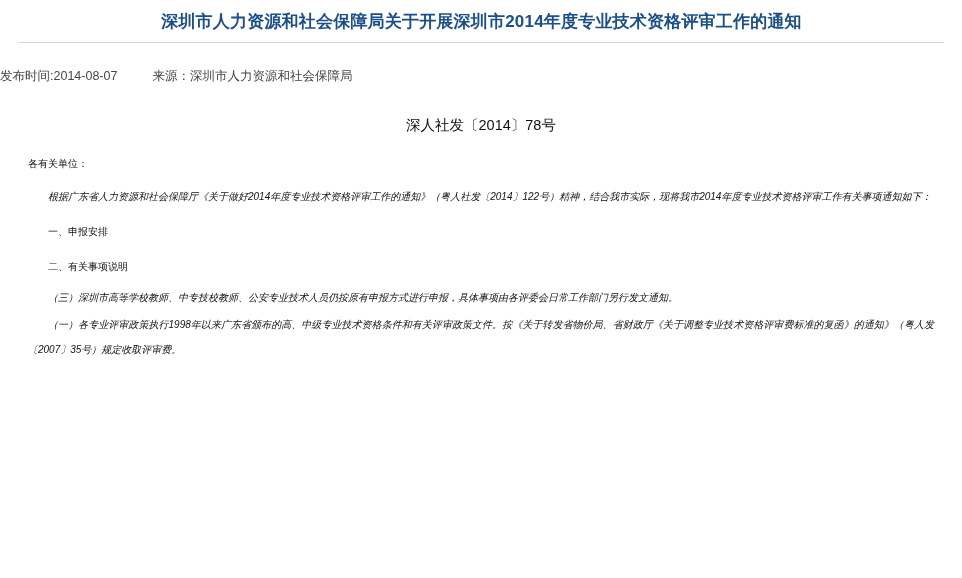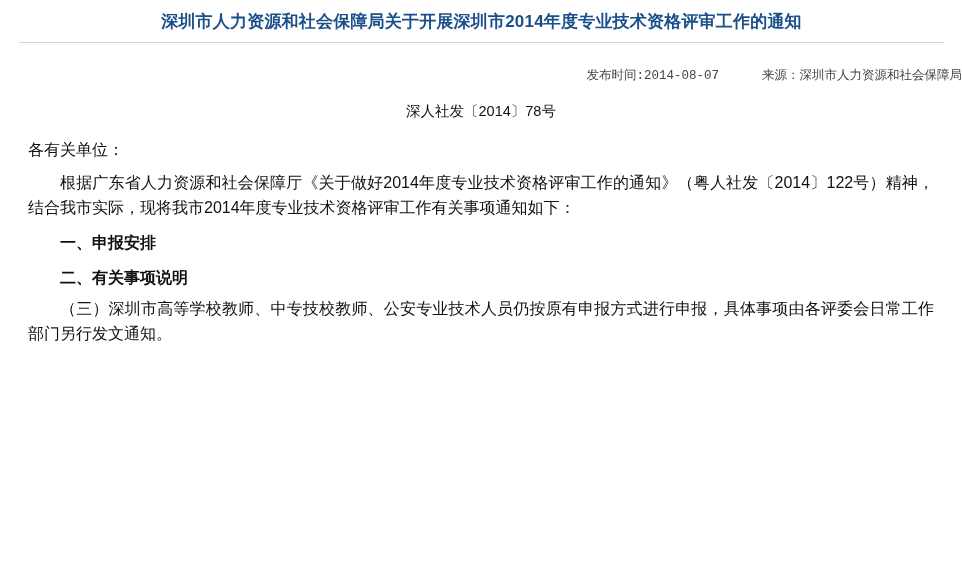--- a/index.html
+++ b/index.html
@@ -32,54 +32,54 @@
     letter-spacing: 0.2px;
     line-height: 24px;
   }
   .title-rule {
     border-top: 1px solid #c9d6e4;
     margin: 8px 18px 0 18px;
     height: 0;
     font-size: 0;
   }
   .meta-line {
-    text-align: right;
+    text-align: left;
     font-size: 12.5px;
     color: #444444;
     margin-top: 12px;
     line-height: 18px;
-    font-family: Liberation Mono, monospace;
   }
   .meta-sep {
     display: inline-block;
     width: 28px;
   }
   .docnum {
     text-align: center;
     font-size: 14.5px;
     color: #111111;
-    margin-top: 16px;
+    margin-top: 30px;
     line-height: 20px;
   }
   .body-wrap {
     margin: 16px 28px 0 28px;
-    font-size: 16px;
+    font-size: 10px;
     line-height: 25px;
     color: #111111;
   }
   p.para {
     margin: 0 0 2px 0;
     text-align: justify;
   }
   p.indent {
     text-indent: 2em;
+    font-style: italic;
   }
   p.heading {
     text-indent: 2em;
-    font-weight: bold;
+    font-weight: normal;
     margin-top: 10px;
     margin-bottom: 6px;
   }
   .bold-inline {
     font-weight: bold;
   }
   .spacer-sm { height: 6px; }
 </style>
 </head>
 <body>
@@ -108,15 +108,16 @@
     <p class="para indent">根据广东省人力资源和社会保障厅《关于做好2014年度专业技术资格评审工作的通知》（粤人社发〔2014〕122号）精神，结合我市实际，现将我市2014年度专业技术资格评审工作有关事项通知如下：</p>
 
     <p class="para heading">一、申报安排</p>
 
 
 
     <p class="para heading">二、有关事项说明</p>
 
     <p class="para indent">（三）深圳市高等学校教师、中专技校教师、公安专业技术人员仍按原有申报方式进行申报，具体事项由各评委会日常工作部门另行发文通知。</p>
 
+    <p class="para indent">（一）各专业评审政策执行1998年以来广东省颁布的高、中级专业技术资格条件和有关评审政策文件。按《关于转发省物价局、省财政厅《关于调整专业技术资格评审费标准的复函》的通知》（粤人发〔2007〕35号）规定收取评审费。</p>
 
   </div>
 </div>
 
 </body></html>

